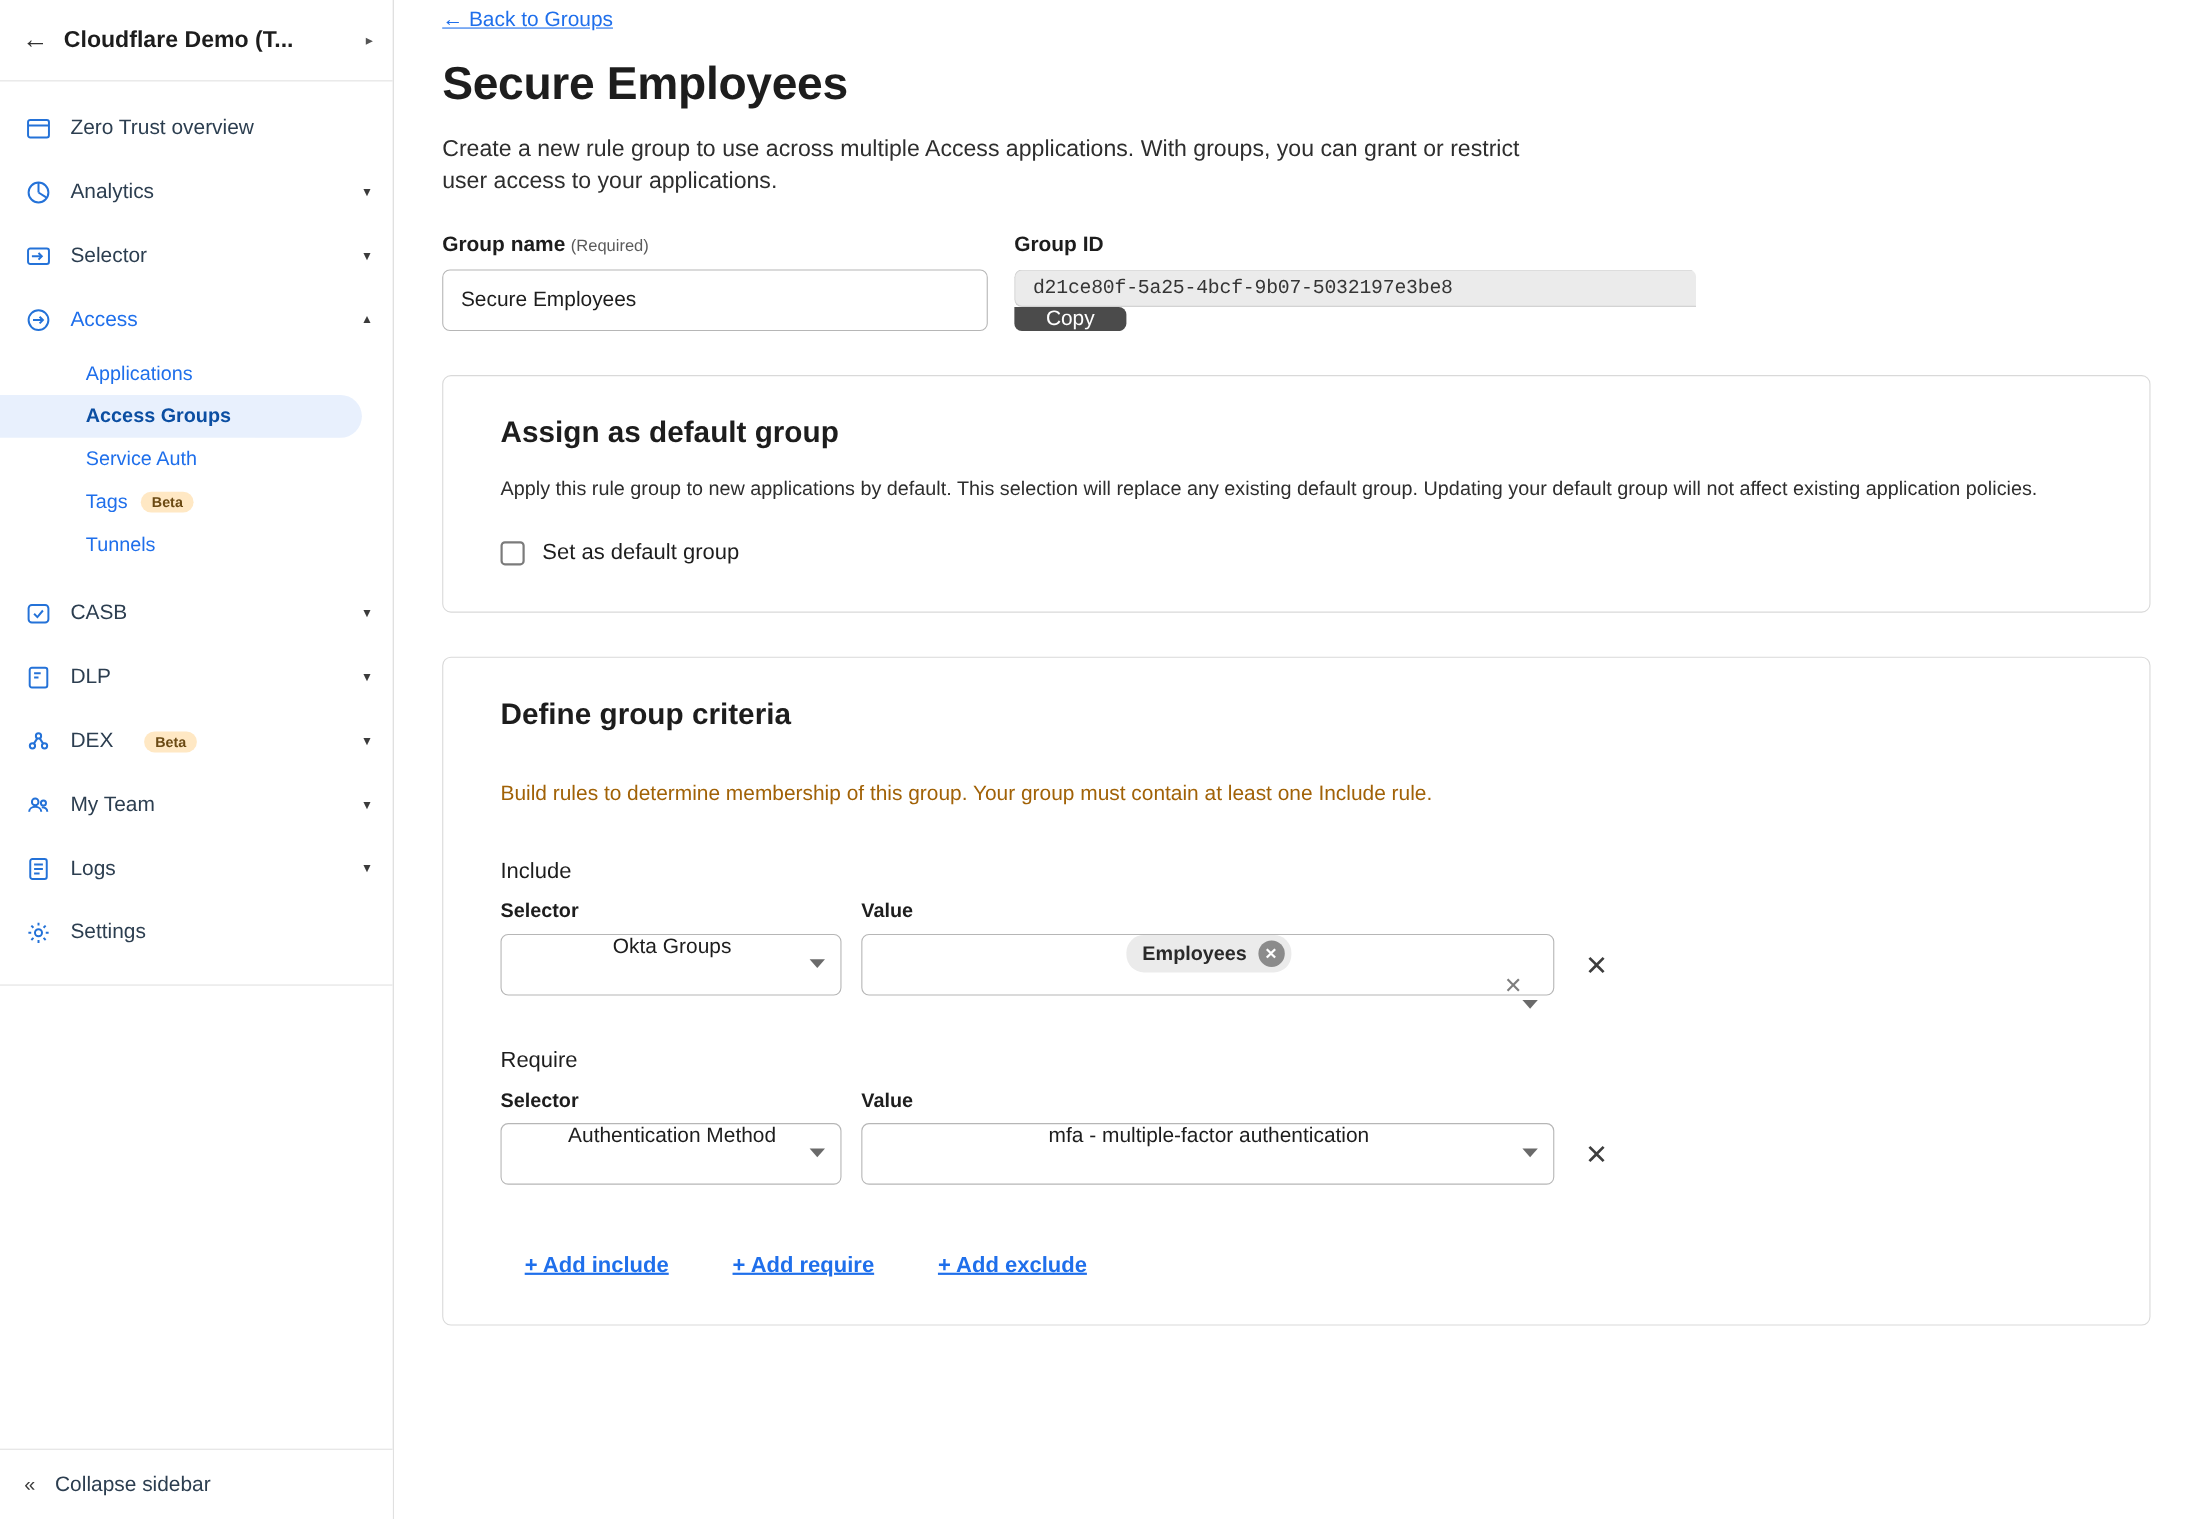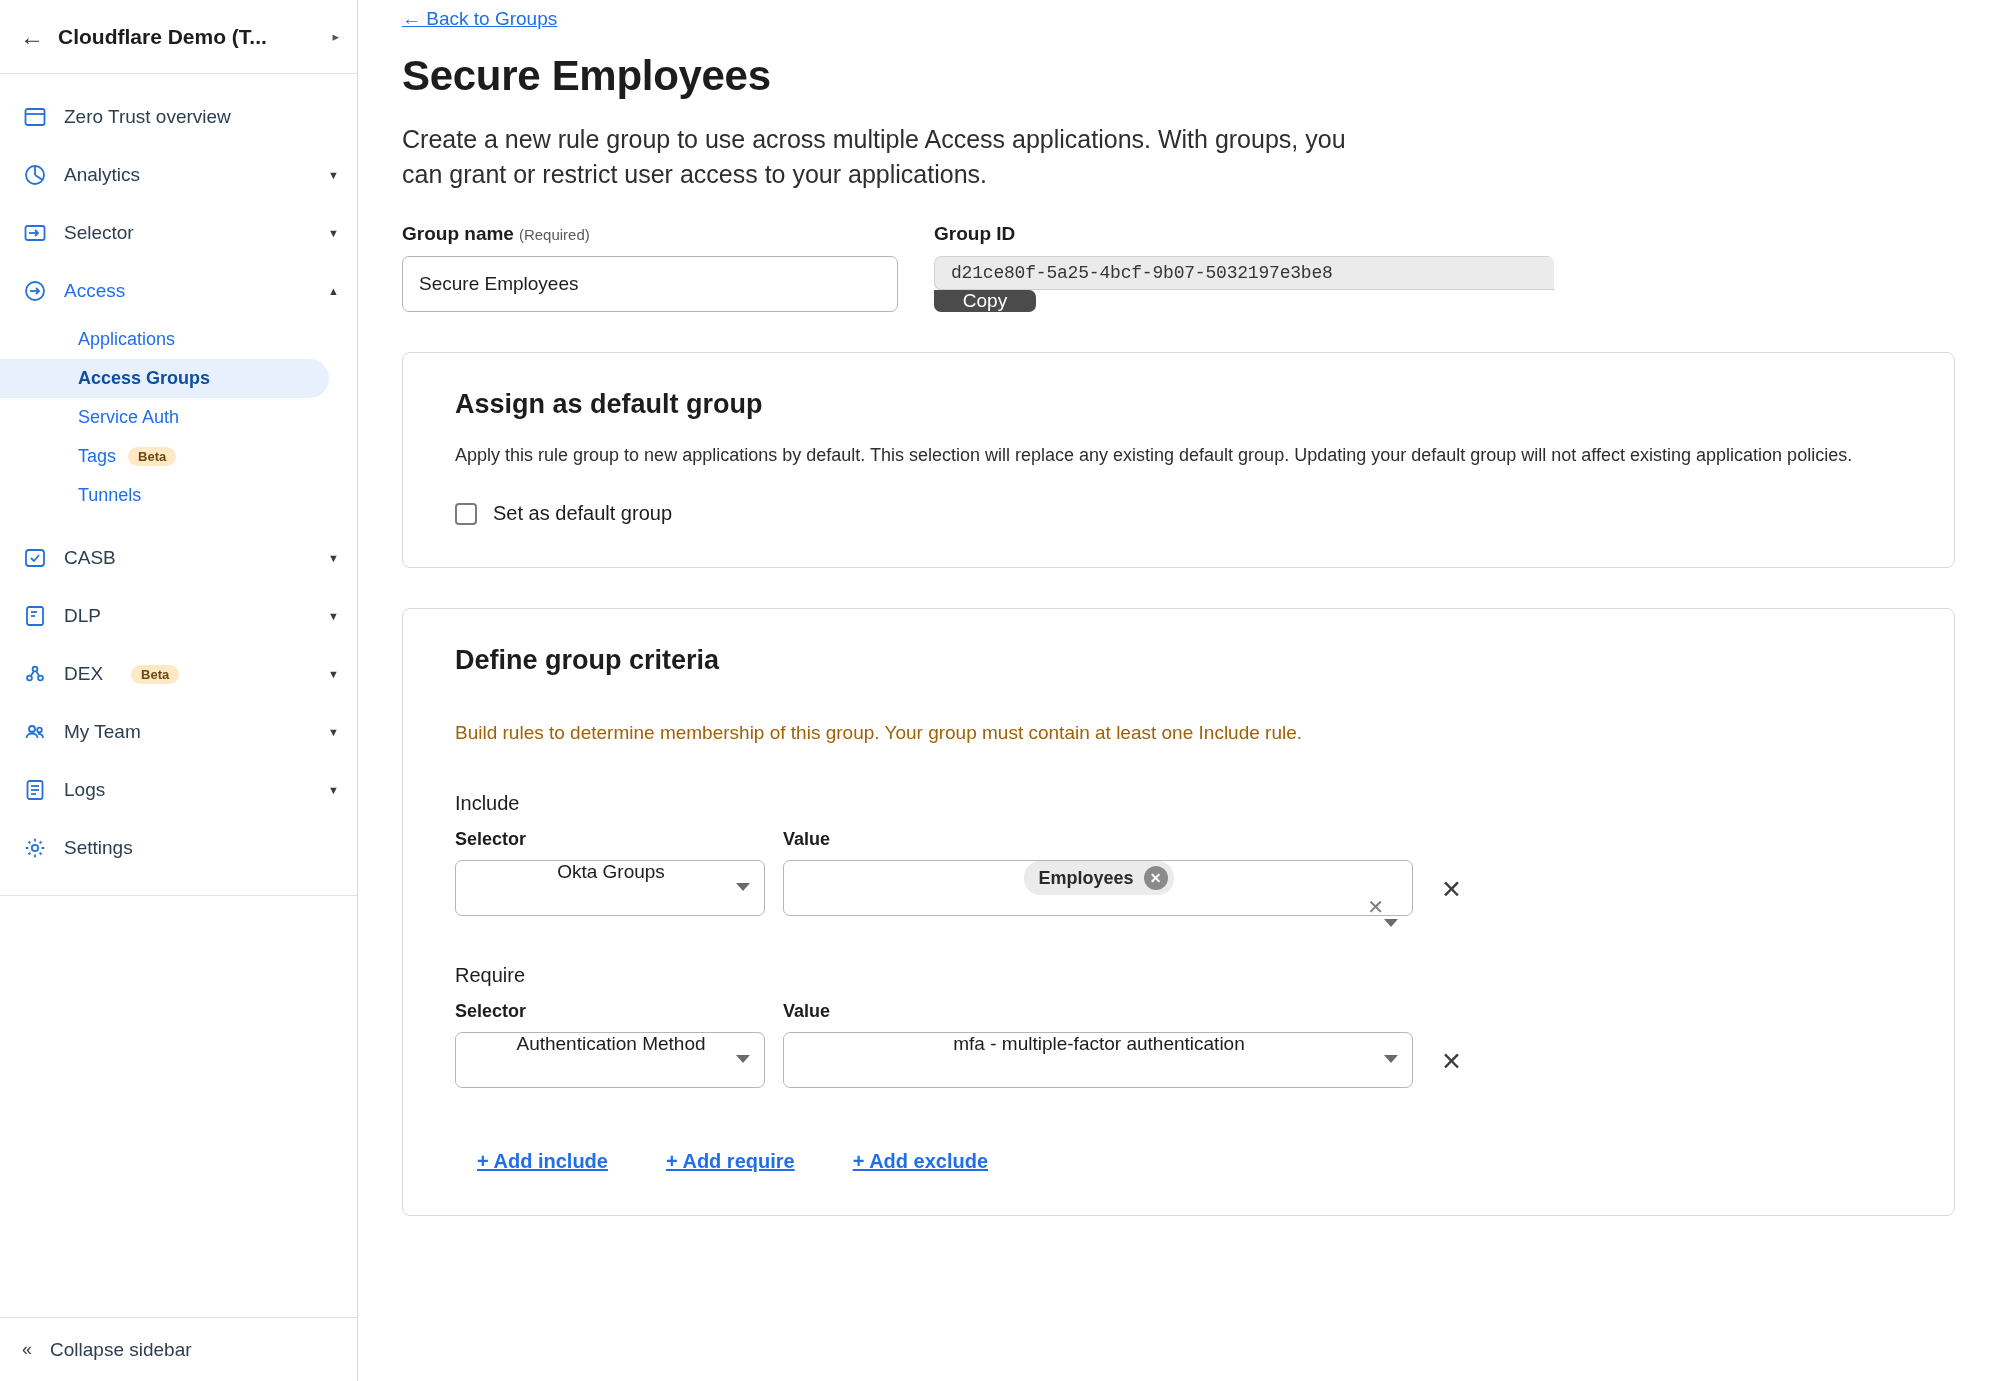--- a/index.html
+++ b/index.html
@@ -148,30 +148,30 @@
     cursor: pointer;
   }
   h1.page-title {
     font-size: 42px;
     margin: 22px 0 0 0;
     font-weight: bold;
     letter-spacing: -0.3px;
   }
   .page-desc {
     margin: 22px 0 0 0;
-    font-size: 25px;
+    font-size: 21px;
     line-height: 1.38;
     color: #2e2e2e;
     max-width: 980px;
   }
 
   .field-row {
     display: flex;
     margin-top: 32px;
-    gap: 36px;
+    gap: 24px;
   }
   .field-label {
     font-size: 19px;
     font-weight: bold;
     color: #1d1d1d;
     margin-bottom: 11px;
     display: block;
   }
   .req {
     font-weight: normal;

